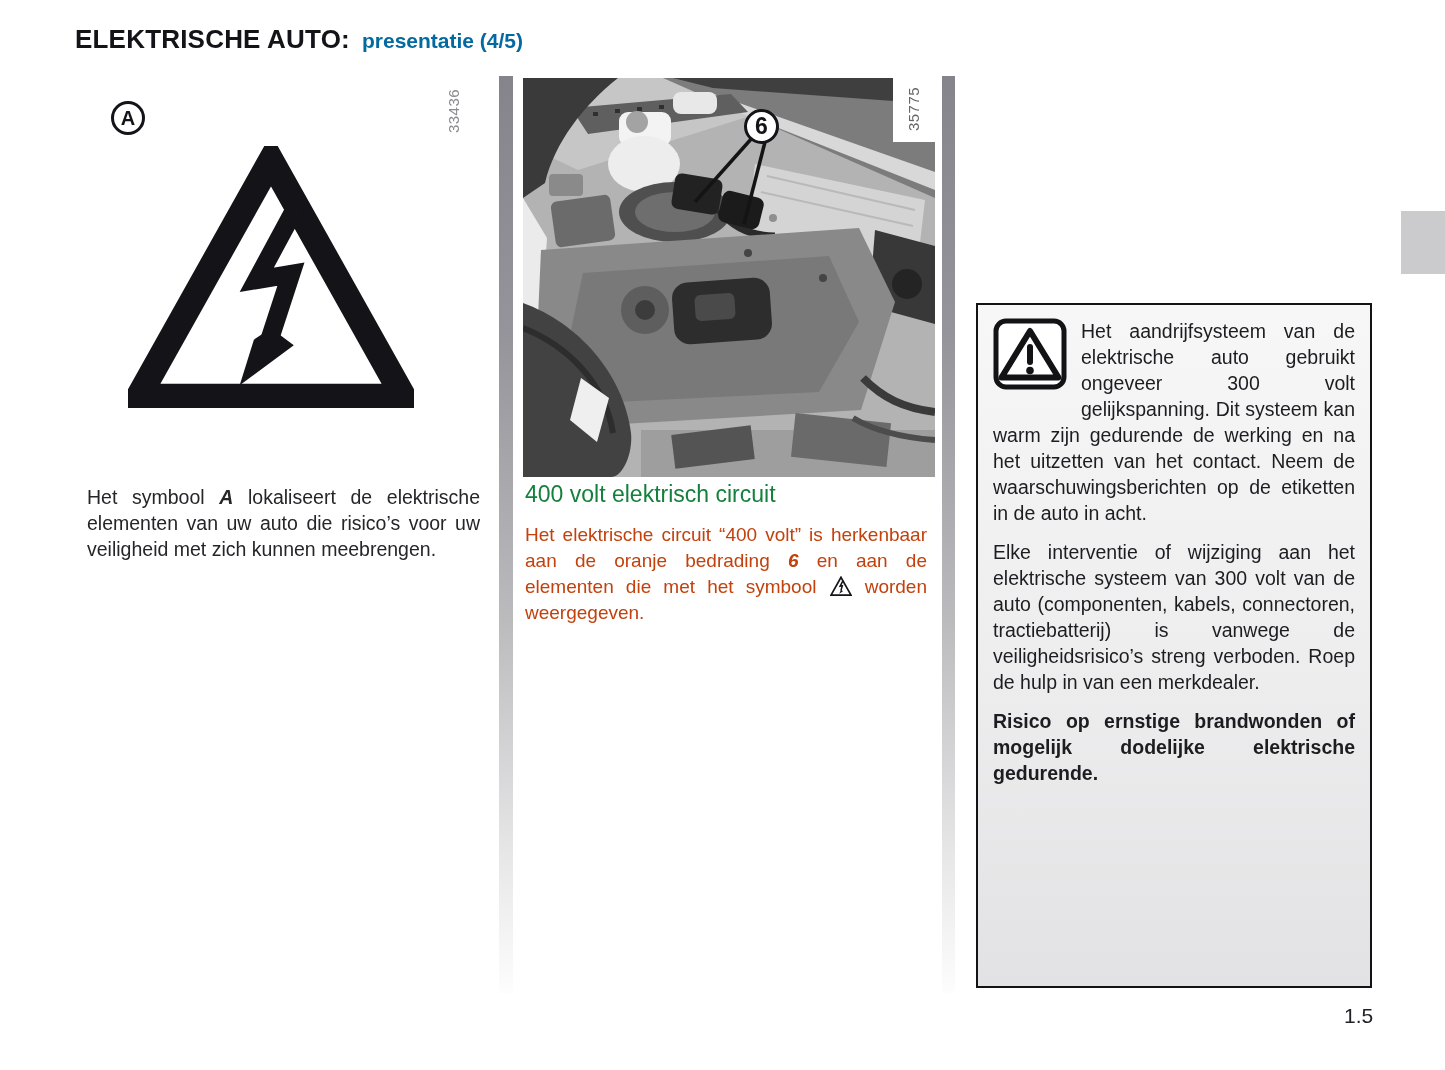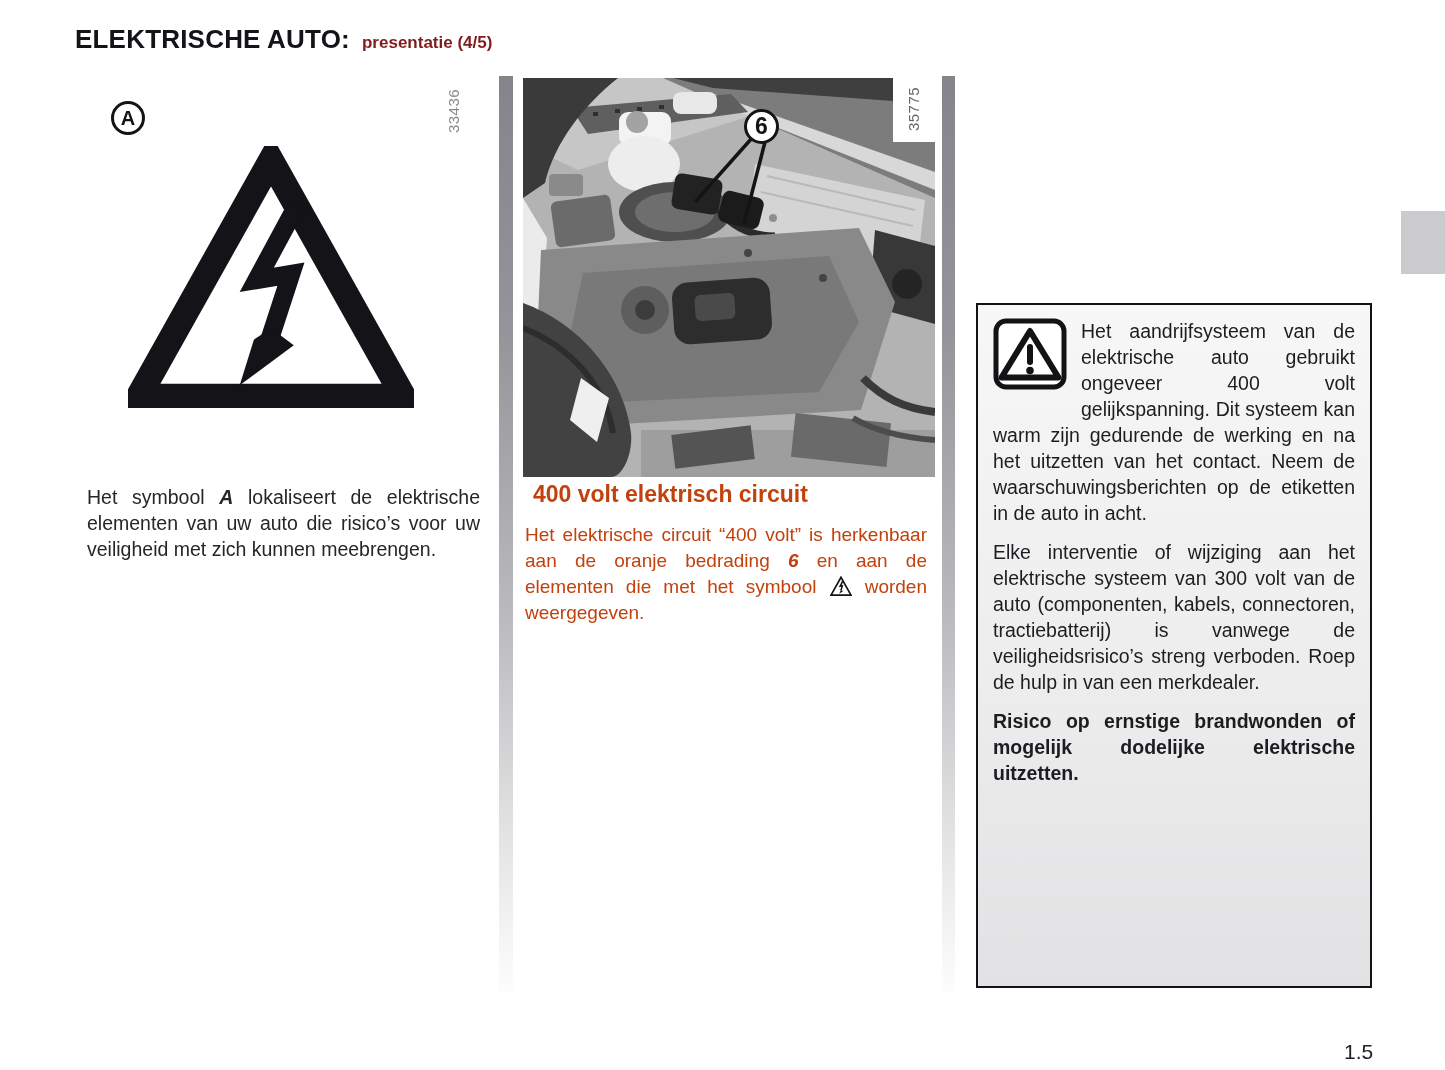--- a/index.html
+++ b/index.html
@@ -3,21 +3,21 @@
 <meta charset="utf-8">
 <style>
   html,body{margin:0;padding:0;background:#ffffff;}
   #page{
     position:relative;width:1445px;height:1070px;background:#ffffff;overflow:hidden;
     font-family:"Liberation Sans", sans-serif;color:#222226;
   }
   
   #title{position:absolute;left:75px;top:24px;display:flex;align-items:baseline;gap:12px;white-space:nowrap;}
   #title .main{font-size:26px;font-weight:bold;letter-spacing:0.2px;color:#131318;}
-  #title .sub{font-size:17px;font-weight:bold;color:#7f1d1d;}
+  #title .sub{font-size:21px;font-weight:bold;color:#0369a1;}
   
   .circle-marker{
     position:absolute;left:111px;top:101px;width:34px;height:34px;border:3px solid #131318;border-radius:50%;
     box-sizing:border-box;display:flex;align-items:center;justify-content:center;
     font-size:20px;font-weight:bold;color:#131318;background:#fff;
   }
   #hv-triangle{position:absolute;left:128px;top:146px;width:286px;height:262px;}
   #left-caption{
     position:absolute;left:71px;top:484px;width:393px;
     font-size:19.5px;line-height:26px;text-align:justify;color:#26262a;margin-left:16px;
@@ -39,40 +39,40 @@
   
   #photo{position:absolute;left:523px;top:78px;width:412px;height:399px;}
   #photo svg{display:block;}
   #callout-6{
     position:absolute;left:221px;top:31px;width:35px;height:35px;box-sizing:border-box;
     background:#fff;border:3px solid #131318;border-radius:50%;
     display:flex;align-items:center;justify-content:center;
     font-size:23px;font-weight:bold;color:#131318;
   }
   
-  #mid-heading{position:absolute;left:525px;top:481px;width:404px;font-size:23px;font-weight:bold;color:#c2410c;margin-left:8px;}
+  #mid-heading{position:absolute;left:525px;top:481px;width:404px;font-size:23px;font-weight:normal;color:#15803d;}
   #mid-body{
     position:absolute;left:525px;top:522px;width:402px;
     font-size:19px;line-height:26px;text-align:justify;color:#c2410c;
   }
   #mid-body b{font-style:italic;}
   .inline-hv{vertical-align:-3px;margin:0 1px;}
   
   #warning-box{
     position:absolute;left:976px;top:303px;width:396px;height:685px;box-sizing:border-box;
     border:2px solid #131316;background:linear-gradient(#f7f7f7 0%, #ededee 55%, #e2e2e4 100%);
     padding:13px 15px;
   }
   #warning-box p{margin:0;font-size:19.5px;line-height:26px;text-align:justify;color:#1d1d21;}
   #warning-box p + p{margin-top:13px;}
   #warning-box p.bold{font-weight:bold;}
   .warn-icon{float:left;width:88px;height:104px;}
   
   #side-tab{position:absolute;left:1401px;top:211px;width:44px;height:63px;background:#cbcbce;}
-  #page-num{position:absolute;left:1344px;top:1040px;font-size:21px;font-weight:500;color:#222226;}
+  #page-num{position:absolute;left:1344px;top:1004px;font-size:21px;font-weight:500;color:#222226;}
 </style>
 </head>
 <body>
 
 <div id="page">
 
   <div id="title">
     <span class="main">ELEKTRISCHE AUTO:</span>
     <span class="sub">presentatie (4/5)</span>
   </div>
@@ -179,22 +179,22 @@
         <polygon points="42,82 59,70 50,63" fill="#131318"></polygon>
       </svg><span> worden weergegeven.</span>
   </div>
 
   <div id="warning-box">
     <p><span class="warn-icon"><svg width="74" height="72" viewBox="0 0 74 72">
             <rect x="3" y="3" width="68" height="66" rx="10" fill="#ffffff" stroke="#131316" stroke-width="5"></rect>
             <path d="M37 13 L65.5 59.5 L8.5 59.5 Z" fill="#ffffff" stroke="#131316" stroke-width="6" stroke-linejoin="round"></path>
             <line x1="37" y1="29" x2="37" y2="44" stroke="#131316" stroke-width="6" stroke-linecap="round"></line>
             <circle cx="37" cy="52.5" r="3.8" fill="#131316"></circle>
-          </svg></span><span>Het aandrijfsysteem van de elektrische auto gebruikt ongeveer 400 volt gelijkspanning. Dit systeem kan warm zijn gedurende de werking en na het uitzetten van het contact. Neem de waarschuwingsberichten op de etiketten in de auto in acht.</span></p>
+          </svg></span><span>Het aandrijfsysteem van de elektrische auto gebruikt ongeveer 300 volt gelijkspanning. Dit systeem kan warm zijn gedurende de werking en na het uitzetten van het contact. Neem de waarschuwingsberichten op de etiketten in de auto in acht.</span></p>
     <p>Elke interventie of wijziging aan het elektrische systeem van 300 volt van de auto (componenten, kabels, connectoren, tractiebatterij) is vanwege de veiligheidsrisico’s streng verboden. Roep de hulp in van een merkdealer.</p>
-    <p class="bold">Risico op ernstige brandwonden of mogelijk dodelijke elektrische uitzetten.</p>
+    <p class="bold">Risico op ernstige brandwonden of mogelijk dodelijke elektrische gedurende.</p>
   </div>
 
   <div id="side-tab"></div>
 
   <span id="page-num">1.5</span>
 
 </div>
 
 </body></html>

